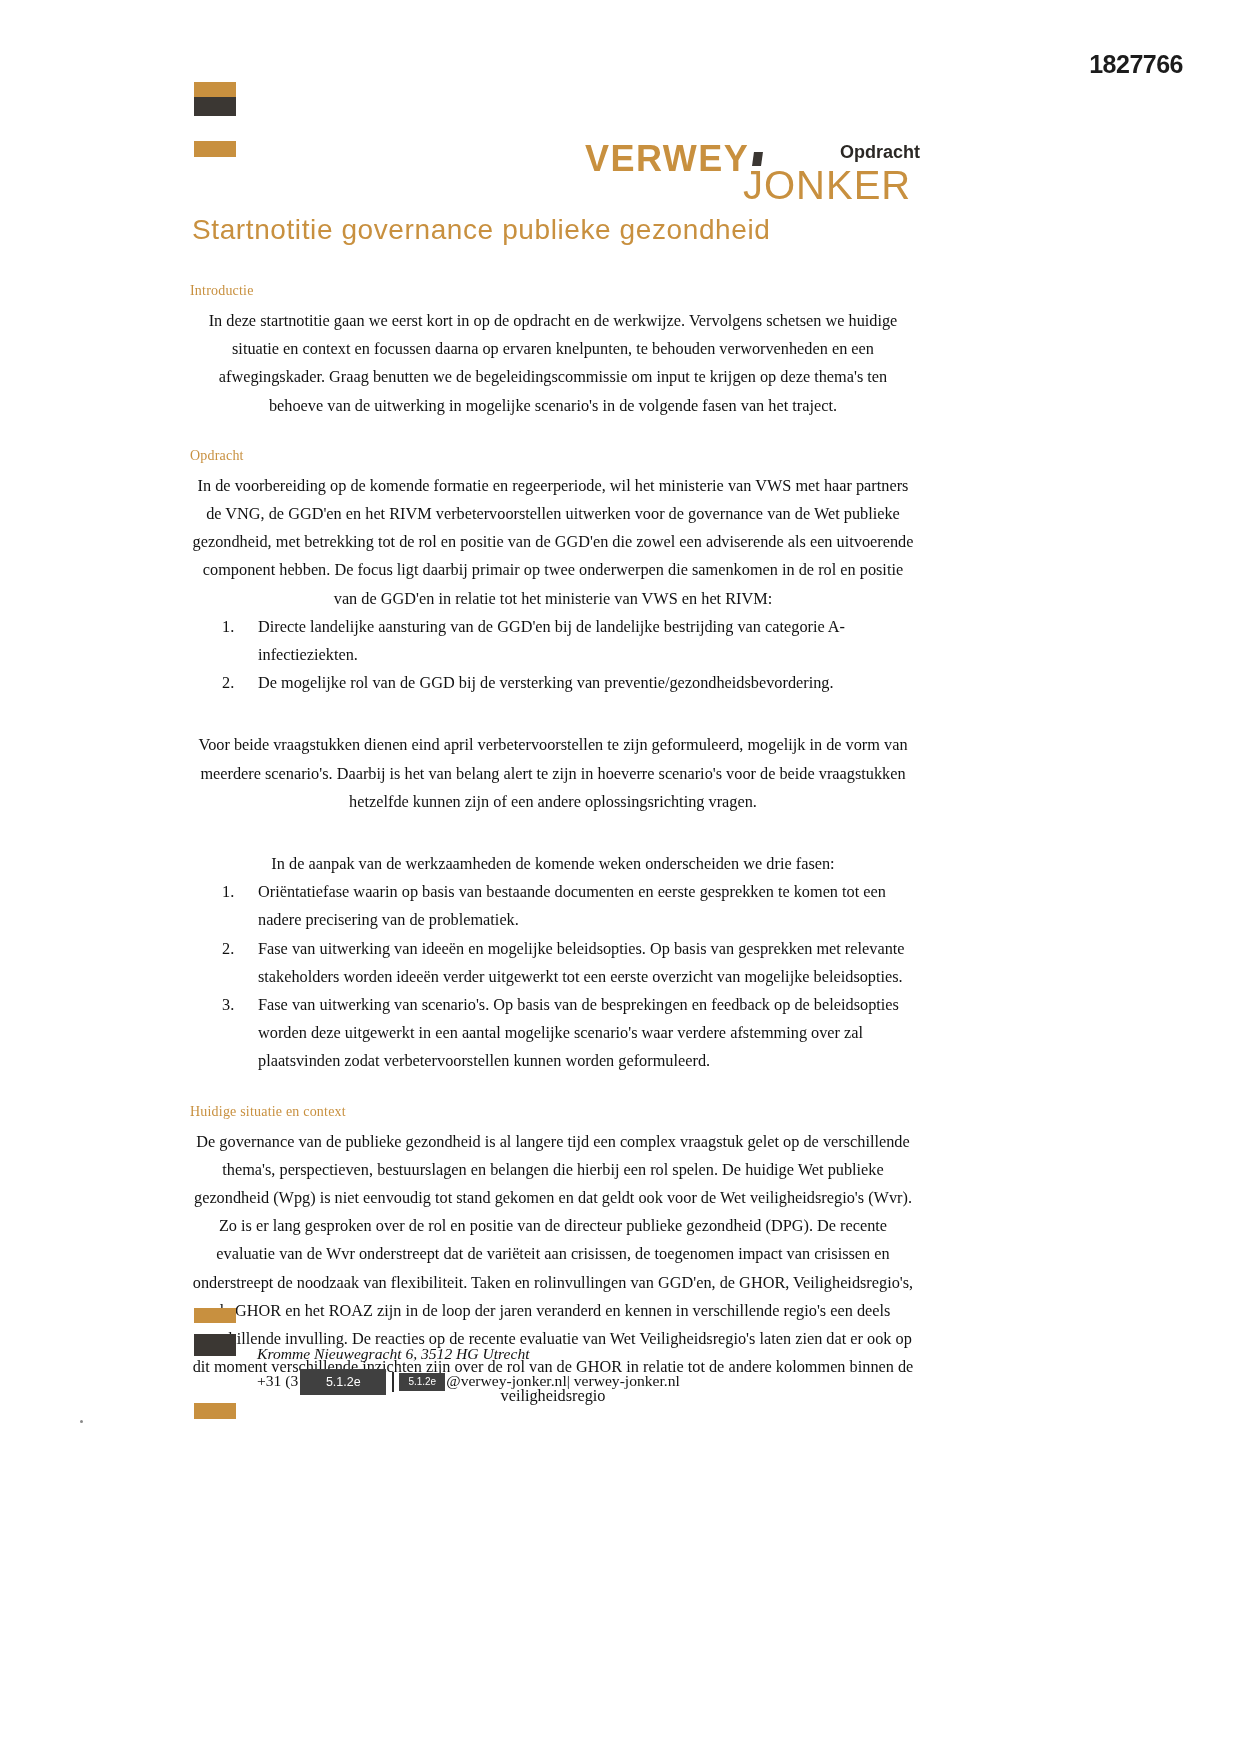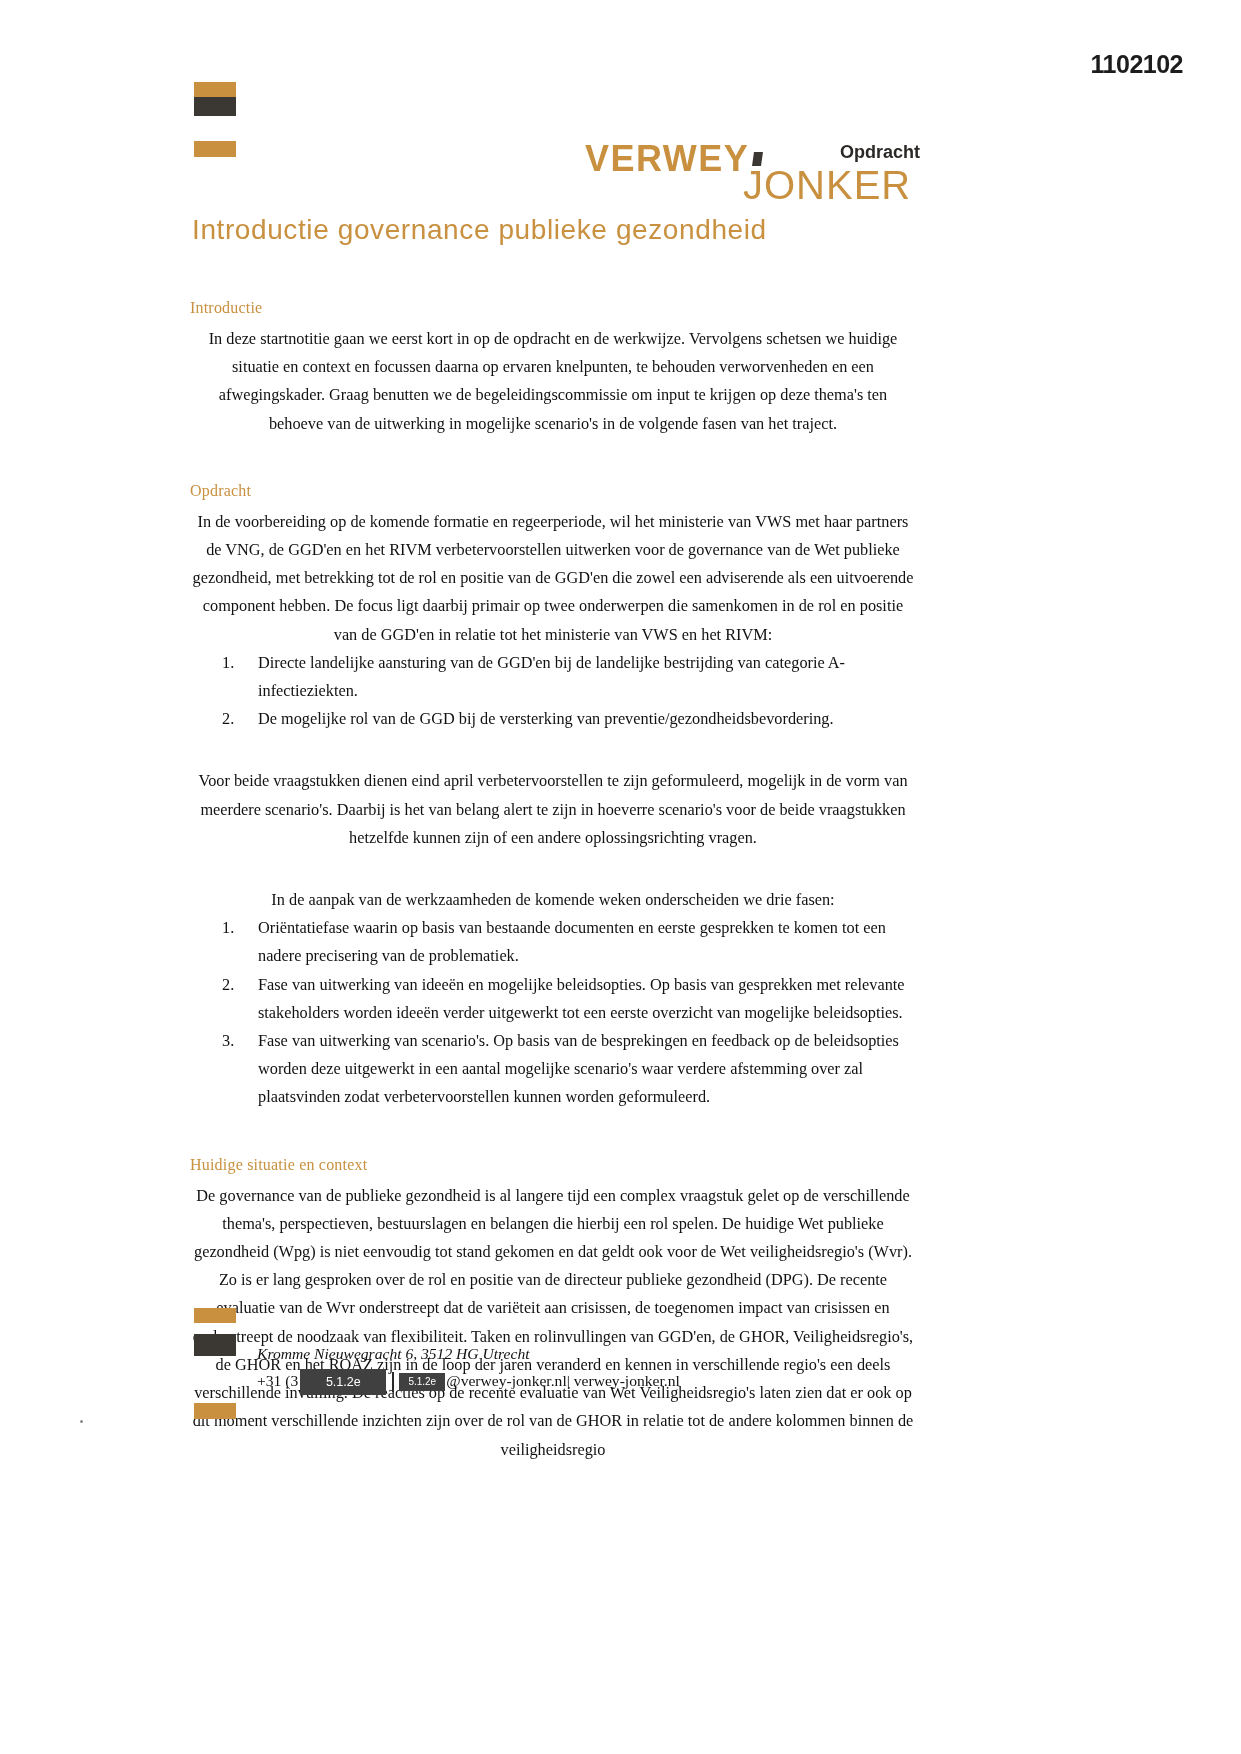--- a/index.html
+++ b/index.html
@@ -98,24 +98,24 @@
   
   .content {
     position: absolute;
     left: 190px;
     top: 283px;
     width: 726px;
   }
 
   h2.section-head {
     font-family: "Liberation Serif", serif;
-    font-size: 16px;
+    font-size: 14px;
     font-weight: 400;
     color: #c8903f;
-    margin: 16px 0 2px 0;
+    margin: 0 0 2px 0;
     letter-spacing: 0.2px;
   }
   .block { margin-bottom: 0; }
   p.para {
     margin: 8px 0 0 0;
     font-size: 16.3px;
     line-height: 28.2px;
     text-align: center;
     color: #111111;
   }
@@ -210,34 +210,34 @@
     height: 3px;
     background: #8a8a8a;
     border-radius: 50%;
   }
 </style>
 </head>
 <body>
 
 <div class="page">
 
-  <div class="doc-number">1102102</div>
+  <div class="doc-number">1827766</div>
 
   <div class="mark mark-gold-1"></div>
   <div class="mark mark-dark-1"></div>
   <div class="mark mark-gold-2"></div>
 
   <div class="wordmark">
     <div class="wm-verwey">VERWEY</div>
     <div class="wm-comma"></div>
     <div class="wm-jonker">JONKER</div>
     <div class="wm-instituut">Opdracht</div>
   </div>
 
-  <div class="doc-title">Introductie governance publieke gezondheid</div>
+  <div class="doc-title">Startnotitie governance publieke gezondheid</div>
 
   <div class="content">
 
     <div class="block">
       <h2 class="section-head">Introductie</h2>
       <p class="para">In deze startnotitie gaan we eerst kort in op de opdracht en de werkwijze. Vervolgens schetsen we huidige situatie en context en focussen daarna op ervaren knelpunten, te behouden verworvenheden en een afwegingskader. Graag benutten we de begeleidingscommissie om input te krijgen op deze thema's ten behoeve van de uitwerking in mogelijke scenario's in de volgende fasen van het traject.</p>
     </div>
 
     <div class="spacer-lg"></div>
 

